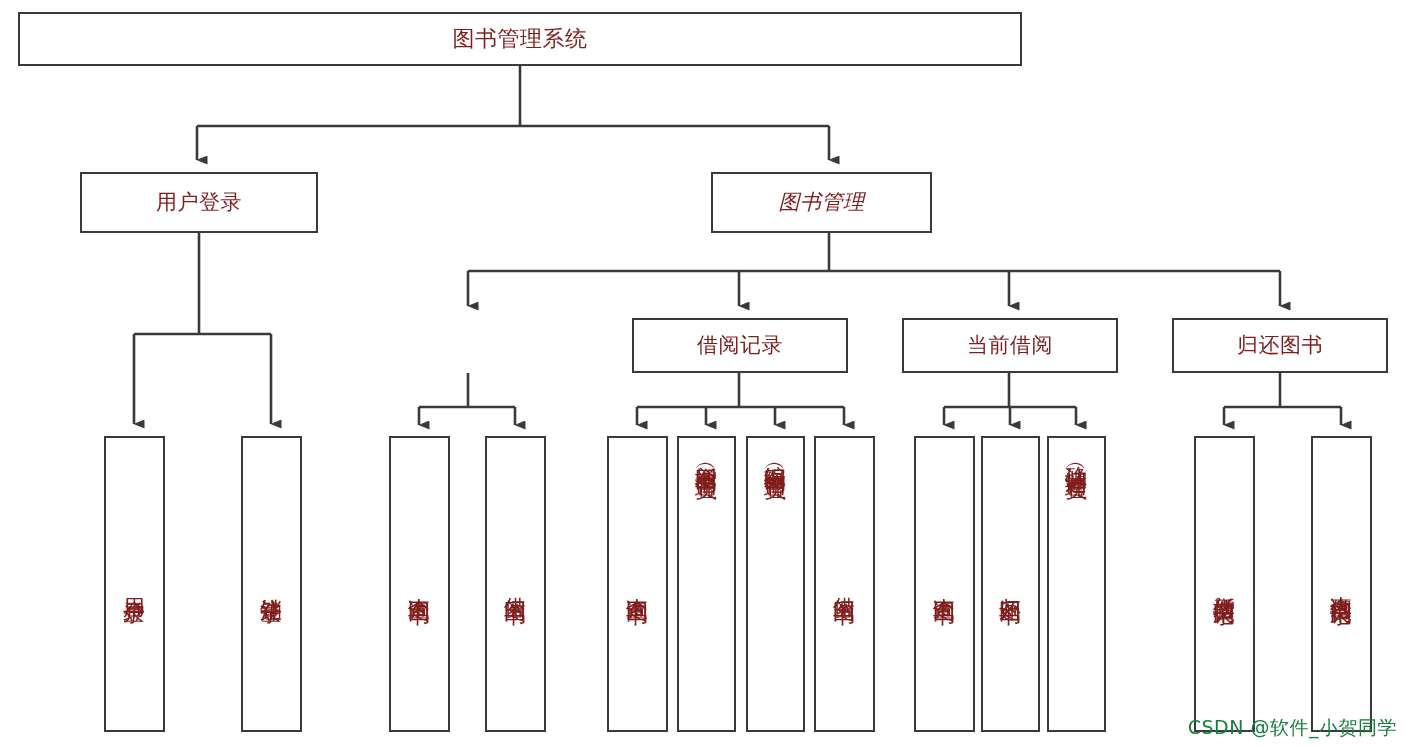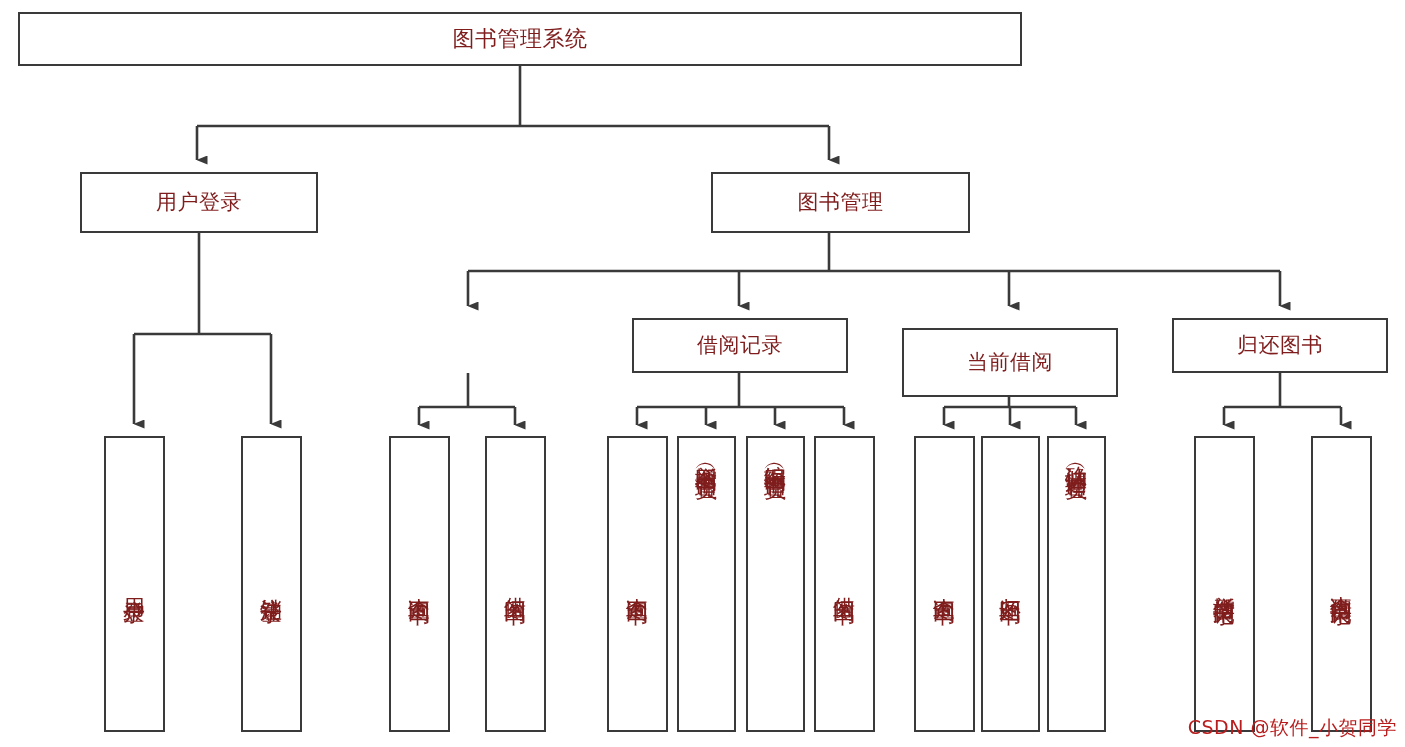--- a/index.html
+++ b/index.html
@@ -63,21 +63,21 @@
     top: 0;
     width: 1405px;
     height: 747px;
     pointer-events: none;
   }
   #watermark {
     position: absolute;
     right: 8px;
     bottom: 6px;
     font-size: 19px;
-    color: #b91c1c;
+    color: #15803d;
     letter-spacing: 0.5px;
     white-space: nowrap;
   }
 </style>
 </head>
 <body>
 
 <div id="canvas">
 
   <svg id="wires" viewBox="0 0 1405 747">
@@ -130,28 +130,28 @@
     </g>
   </svg>
 
   <div class="node horiz root" style="left:18px; top:12px; width:1004px; height:54px;">
     <span class="node-label">图书管理系统</span>
   </div>
 
   <div class="node horiz" style="left:80px; top:172px; width:238px; height:61px;">
     <span class="node-label">用户登录</span>
   </div>
-  <div class="node horiz" style="left:711px; top:172px; width:259px; height:61px;">
+  <div class="node horiz" style="left:711px; top:172px; width:221px; height:61px;font-style:italic;">
     <span class="node-label">图书管理</span>
   </div>
 
   <div class="node horiz" style="left:632px; top:318px; width:216px; height:55px;">
     <span class="node-label">借阅记录</span>
   </div>
-  <div class="node horiz" style="left:902px; top:328px; width:216px; height:69px;">
+  <div class="node horiz" style="left:902px; top:318px; width:216px; height:55px;">
     <span class="node-label">当前借阅</span>
   </div>
   <div class="node horiz" style="left:1172px; top:318px; width:216px; height:55px;">
     <span class="node-label">归还图书</span>
   </div>
 
   <div class="node vert centered" style="left:104px; top:436px; width:61px; height:296px;">
     <span class="node-label">用户登录</span>
   </div>
   <div class="node vert centered" style="left:241px; top:436px; width:61px; height:296px;">

